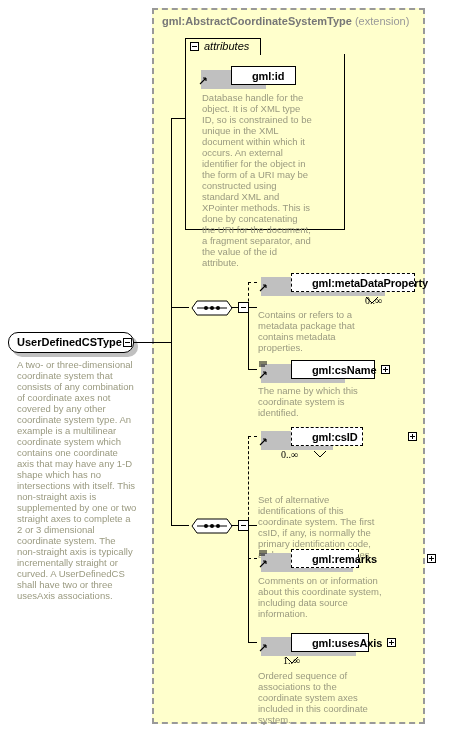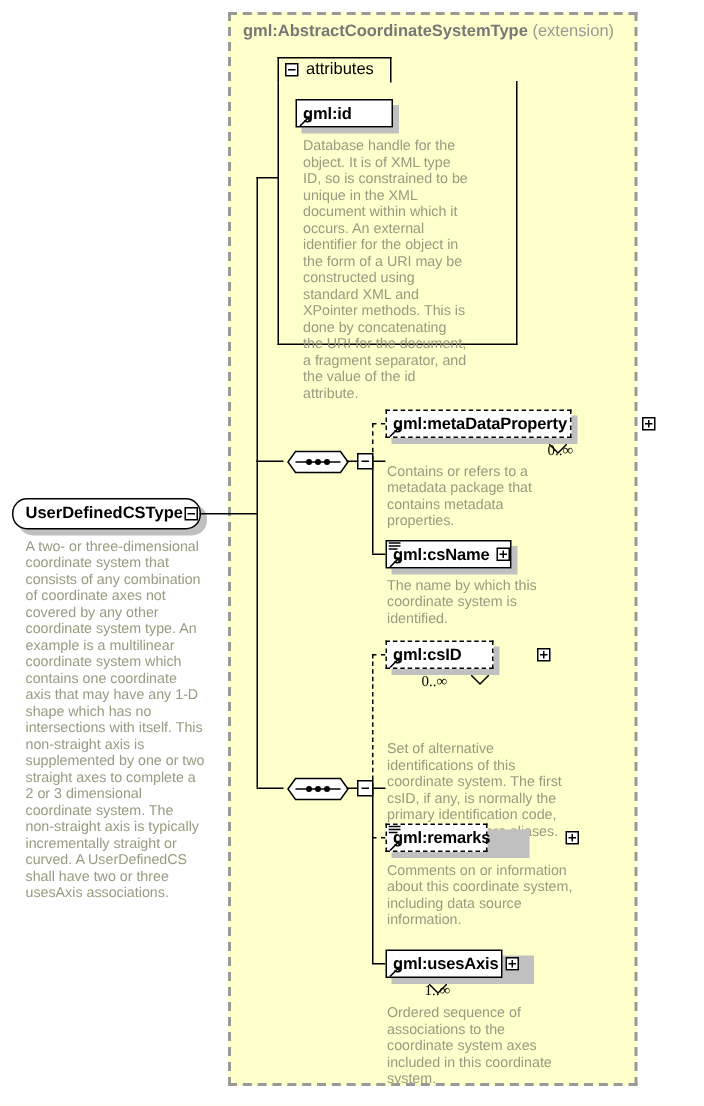--- a/index.html
+++ b/index.html
@@ -32,40 +32,41 @@
   }
   #attr-tab{
     left:185px; top:38px; width:76px; height:17px;
     border:1px solid #000; border-bottom:none;
     background:#ffffcc; box-sizing:border-box;
   }
   #attr-tab-fill{ 
     left:186px; top:53px; width:74px; height:3px; background:#ffffcc;
   }
   #attr-label{
-    left:204px; top:40px; font-size:11px; color:#000;
+    left:204px; top:40px; font-size:11px; font-style:italic; color:#000;
   }
   .expander{
     width:9px;height:9px;border:1px solid #000;background:#fff;
     box-sizing:border-box;
   }
   .expander::before{
     content:"";position:absolute;left:1px;top:3px;width:5px;height:1px;background:#000;
   }
   #attr-exp{left:190px;top:42px;}
 
   
   .node{
     box-sizing:border-box;
     background:#ffffff;
     border:1px solid #000;
     height:19px;
     display:flex;align-items:center;
-    padding-left:4px;padding-right:3px;
+    padding-left:20px;padding-right:3px;
     white-space:nowrap;
+    margin-left:34px;
   }
   .node.optional{ border:1px dashed #000;gap:45px; }
   .node .nm{
     font-size:11px;font-weight:bold;color:#000;letter-spacing:-0.1px;
   }
   .node .exp{
     width:9px;height:9px;border:1px solid #000;background:#fff;
     box-sizing:border-box;position:relative;margin-left:5px;flex:none;
   }
   .node .exp::before{content:"";position:absolute;left:1px;top:3px;width:5px;height:1px;background:#000;}

